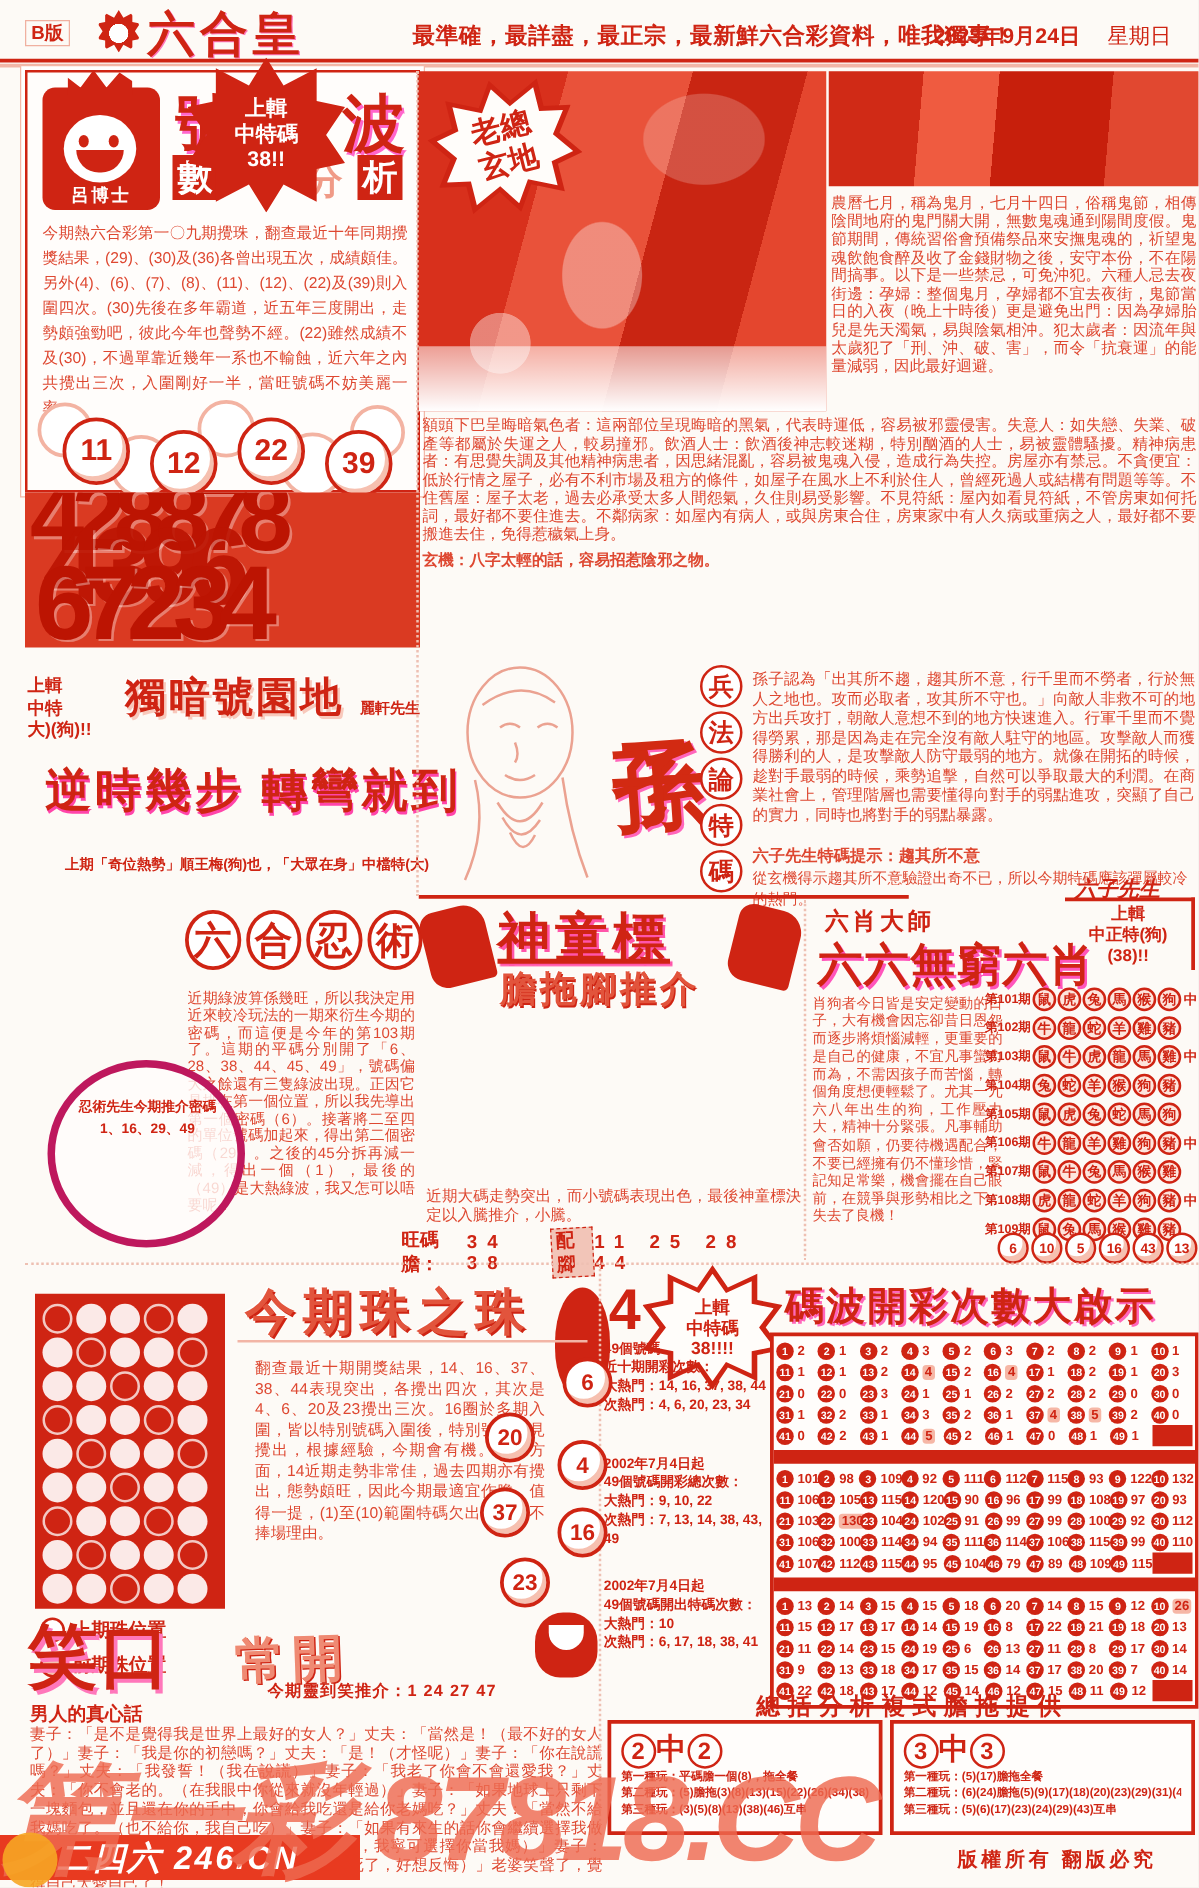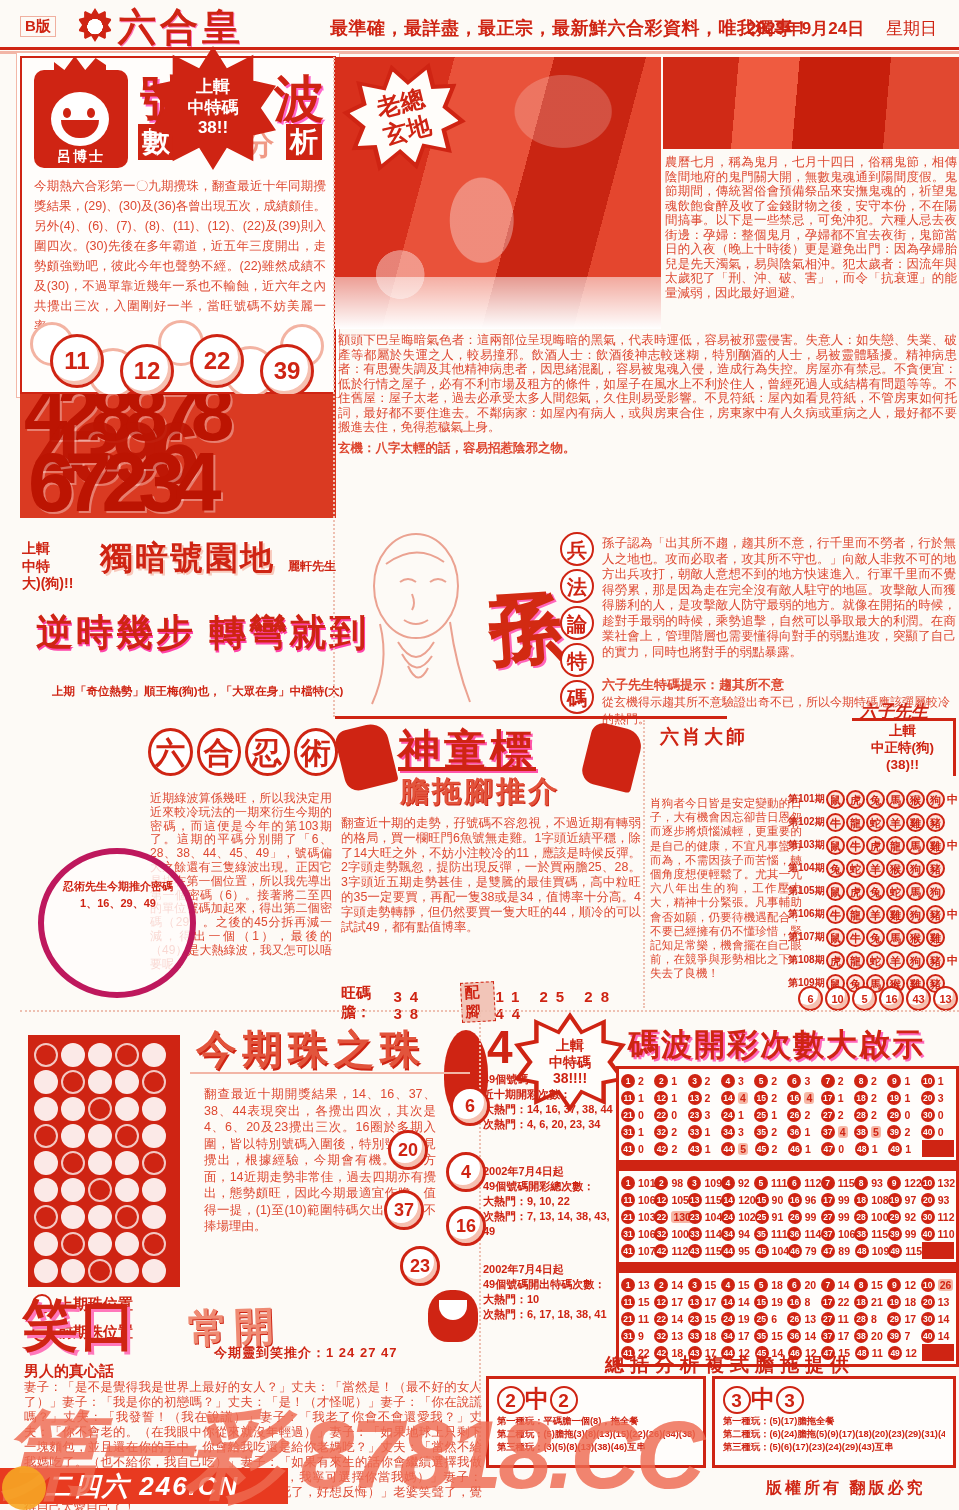--- a/index.html
+++ b/index.html
@@ -100,21 +100,21 @@
   #nj-body{left:150px;top:792px;width:182px;font-size:12px;line-height:13.8px;}
 
   
   .hand{width:52px;height:62px;background:var(--red);border-radius:12px 18px 4px 14px;}
   #pd-hand-l{left:340px;top:726px;transform:rotate(-14deg);}
   #pd-hand-r{left:586px;top:726px;transform:rotate(14deg);}
   #pd-title{left:398px;top:722px;font-size:42px;font-weight:900;color:var(--red);letter-spacing:4px;text-decoration:underline;text-shadow:2px 2px 0 #f5a;}
   #pd-sub{left:400px;top:772px;font-size:29px;font-weight:900;color:#e2543c;letter-spacing:3px;text-shadow:1px 1px 0 var(--red),-1px -1px 0 #fff;}
   #pd-body{left:341px;top:816px;width:300px;font-size:12.4px;line-height:14.8px;}
   #pd-body2{left:341px;top:950px;width:300px;font-size:12.4px;line-height:14.8px;}
-  #pd-row{left:341px;top:982px;width:300px;font-size:15px;font-weight:900;color:var(--red);display:flex;align-items:flex-end;}
+  #pd-row{left:321px;top:982px;width:300px;font-size:15px;font-weight:900;color:var(--red);display:flex;align-items:center;}
   #pd-row .stamp{background:#f2c5b8;border:1px dashed var(--red);padding:0 3px;transform:rotate(-3deg);}
   #pd-row .nums{letter-spacing:8px;}
 
   
   #zd-master{left:660px;top:724px;font-size:19px;font-weight:900;color:var(--red);letter-spacing:3px;}
   #zd-title{left:654px;top:748px;font-size:36px;font-weight:900;color:var(--red);letter-spacing:1px;text-shadow:2px 2px 0 #f5b;}
   #zd-badge{left:852px;top:718px;width:104px;font-size:13.5px;font-weight:900;color:var(--red);text-align:center;line-height:1.25;border-top:3px solid var(--red);border-right:3px solid var(--red);padding:2px;}
   #zd-body{left:650px;top:796px;width:152px;font-size:11.5px;line-height:14.2px;}
   #zd-grid{left:788px;top:788px;width:172px;}
   .zd-row{display:flex;align-items:center;height:22px;margin-bottom:1px;}
@@ -291,29 +291,30 @@
   <p id="nj-body" class="abs just">近期綠波算係幾旺，所以我決定用近來較冷玩法的一期來衍生今期的密碼，而這便是今年的第103期了。這期的平碼分別開了「6、28、38、44、45、49」，號碼偏大之餘還有三隻綠波出現。正因它是排在第一個位置，所以我先導出第一個密碼（6）。接著將二至四的單位號碼加起來，得出第二個密碼（29）。之後的45分拆再減一減，得出一個（1），最後的（49）是大熱綠波，我又怎可以唔要呢？</p>
   <div id="nj-stamp" class="abs">
     <span class="txt pre">忍術先生今期推介密碼
 1、16、29、49</span>
   </div>
 
   <div id="pd-hand-l" class="abs hand"></div>
   <div id="pd-hand-r" class="abs hand"></div>
   <span id="pd-sub" class="abs">膽拖腳推介</span>
   <span id="pd-title" class="abs">神童標</span>
-  <p id="pd-body" class="abs just">翻查近十期的走勢，孖號碼不容忽視，不過近期有轉弱的格局，買一欄旺門6魚號無走雞。1字頭近績平穩，除了14大旺之外，不妨小注較冷的11，應該是時候反彈。2字頭走勢飄忽，提防出現反彈，一於買兩膽25、28。3字頭近五期走勢甚佳，是雙騰的最佳買碼，高中粒旺的35一定要買，再配一隻38或是34，值博率十分高。4字頭走勢轉靜，但仍然要買一隻大旺的44，順冷的可以試試49，都有點值博率。</p>
+  <p id="pd-body2" class="abs just">近期大碼走勢突出，而小號碼表現出色，最後神童標決定以入騰推介，小騰。</p>
   <div id="pd-row" class="abs">
     <span>旺碼膽：</span>
     <span class="nums">34  38</span>
     <span class="stamp">配腳</span>
     <span class="nums">11 25 28 44</span>
   </div>
 
   <span id="zd-master" class="abs">六肖大師</span>
+  <span id="zd-title" class="abs">六六無窮六肖</span>
   <div id="zd-badge" class="abs pre">上輯
 中正特(狗)
 (38)!!</div>
   <p id="zd-body" class="abs just">肖狗者今日皆是安定變動的日子，大有機會因忘卻昔日恩怨而逐步將煩惱減輕，更重要的是自己的健康，不宜凡事蠻力而為，不需因孩子而苦惱，轉個角度想便輕鬆了。尤其一九六八年出生的狗，工作壓力大，精神十分緊張。凡事輔助會否如願，仍要待機遇配合，不要已經擁有仍不懂珍惜，緊記知足常樂，機會擺在自己眼前，在競爭與形勢相比之下，失去了良機！</p>
   <div id="zd-grid" class="abs">
       <div class="zd-row">
         <span class="per">第101期</span>
         <span class="sg">鼠</span>
         <span class="sg">虎</span>
         <span class="sg">兔</span>

